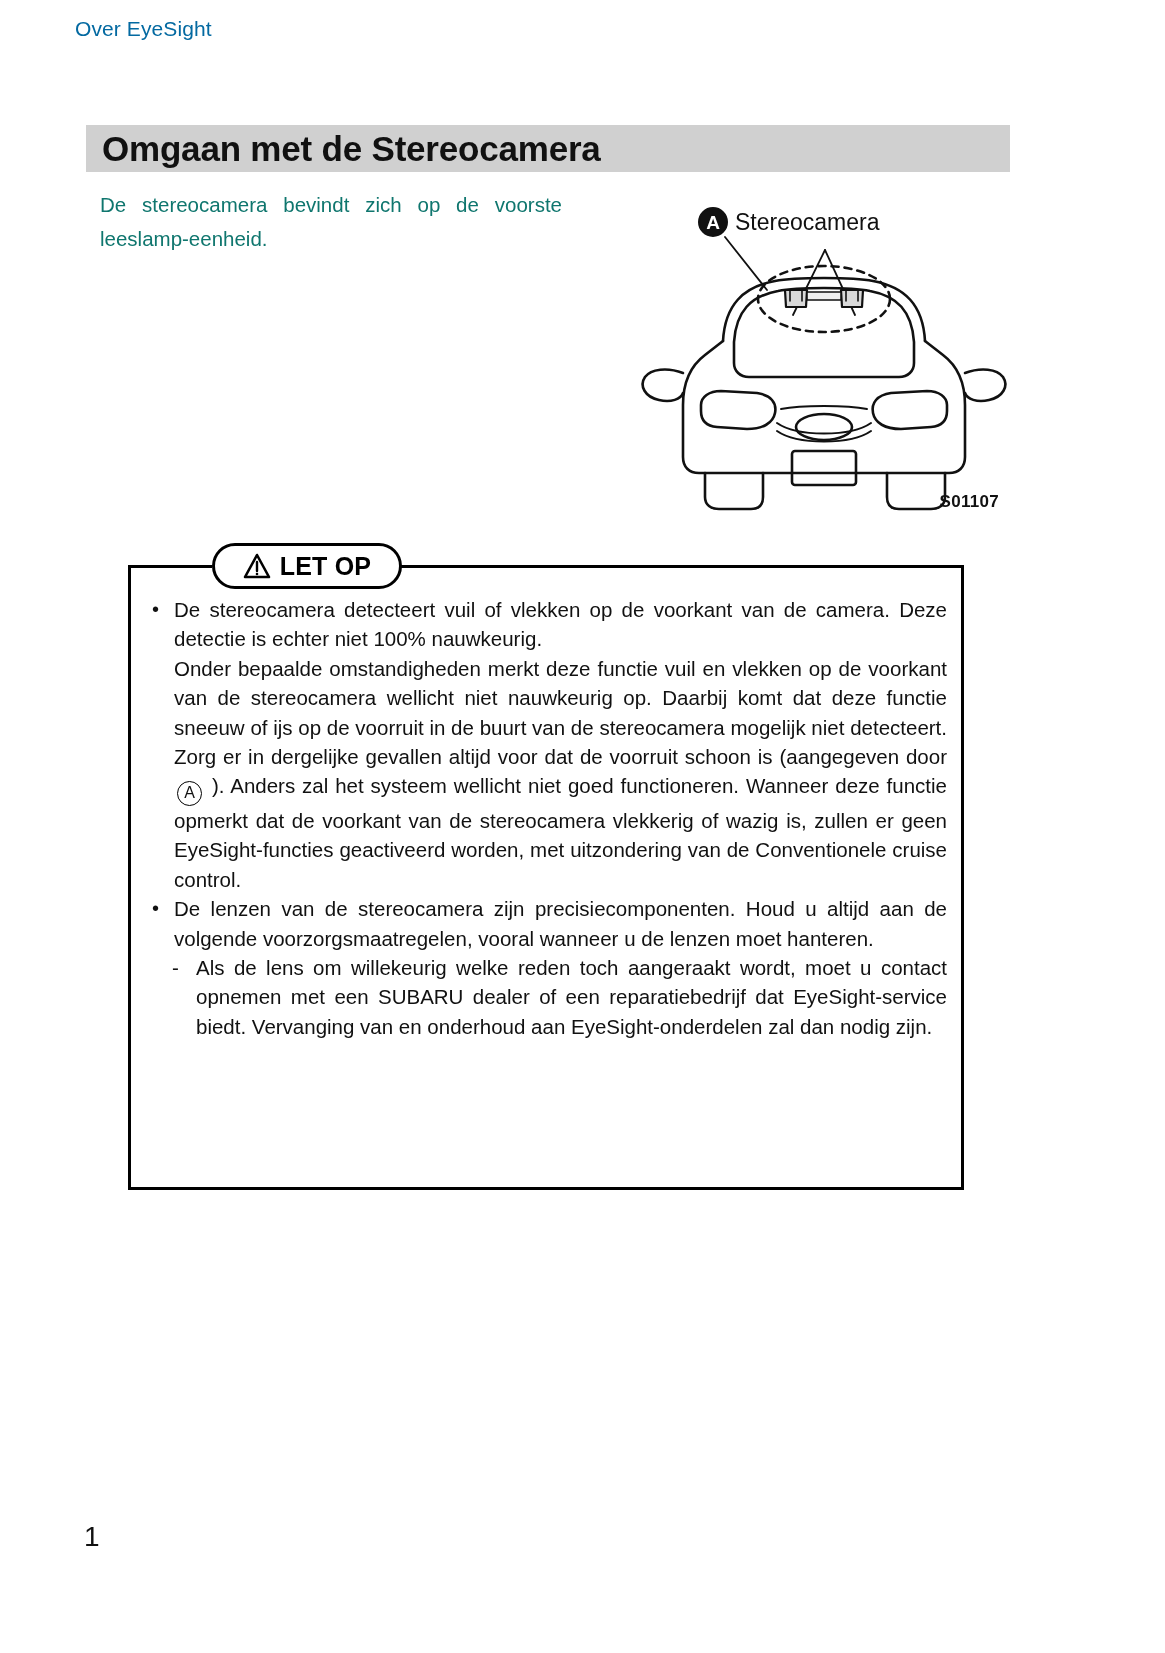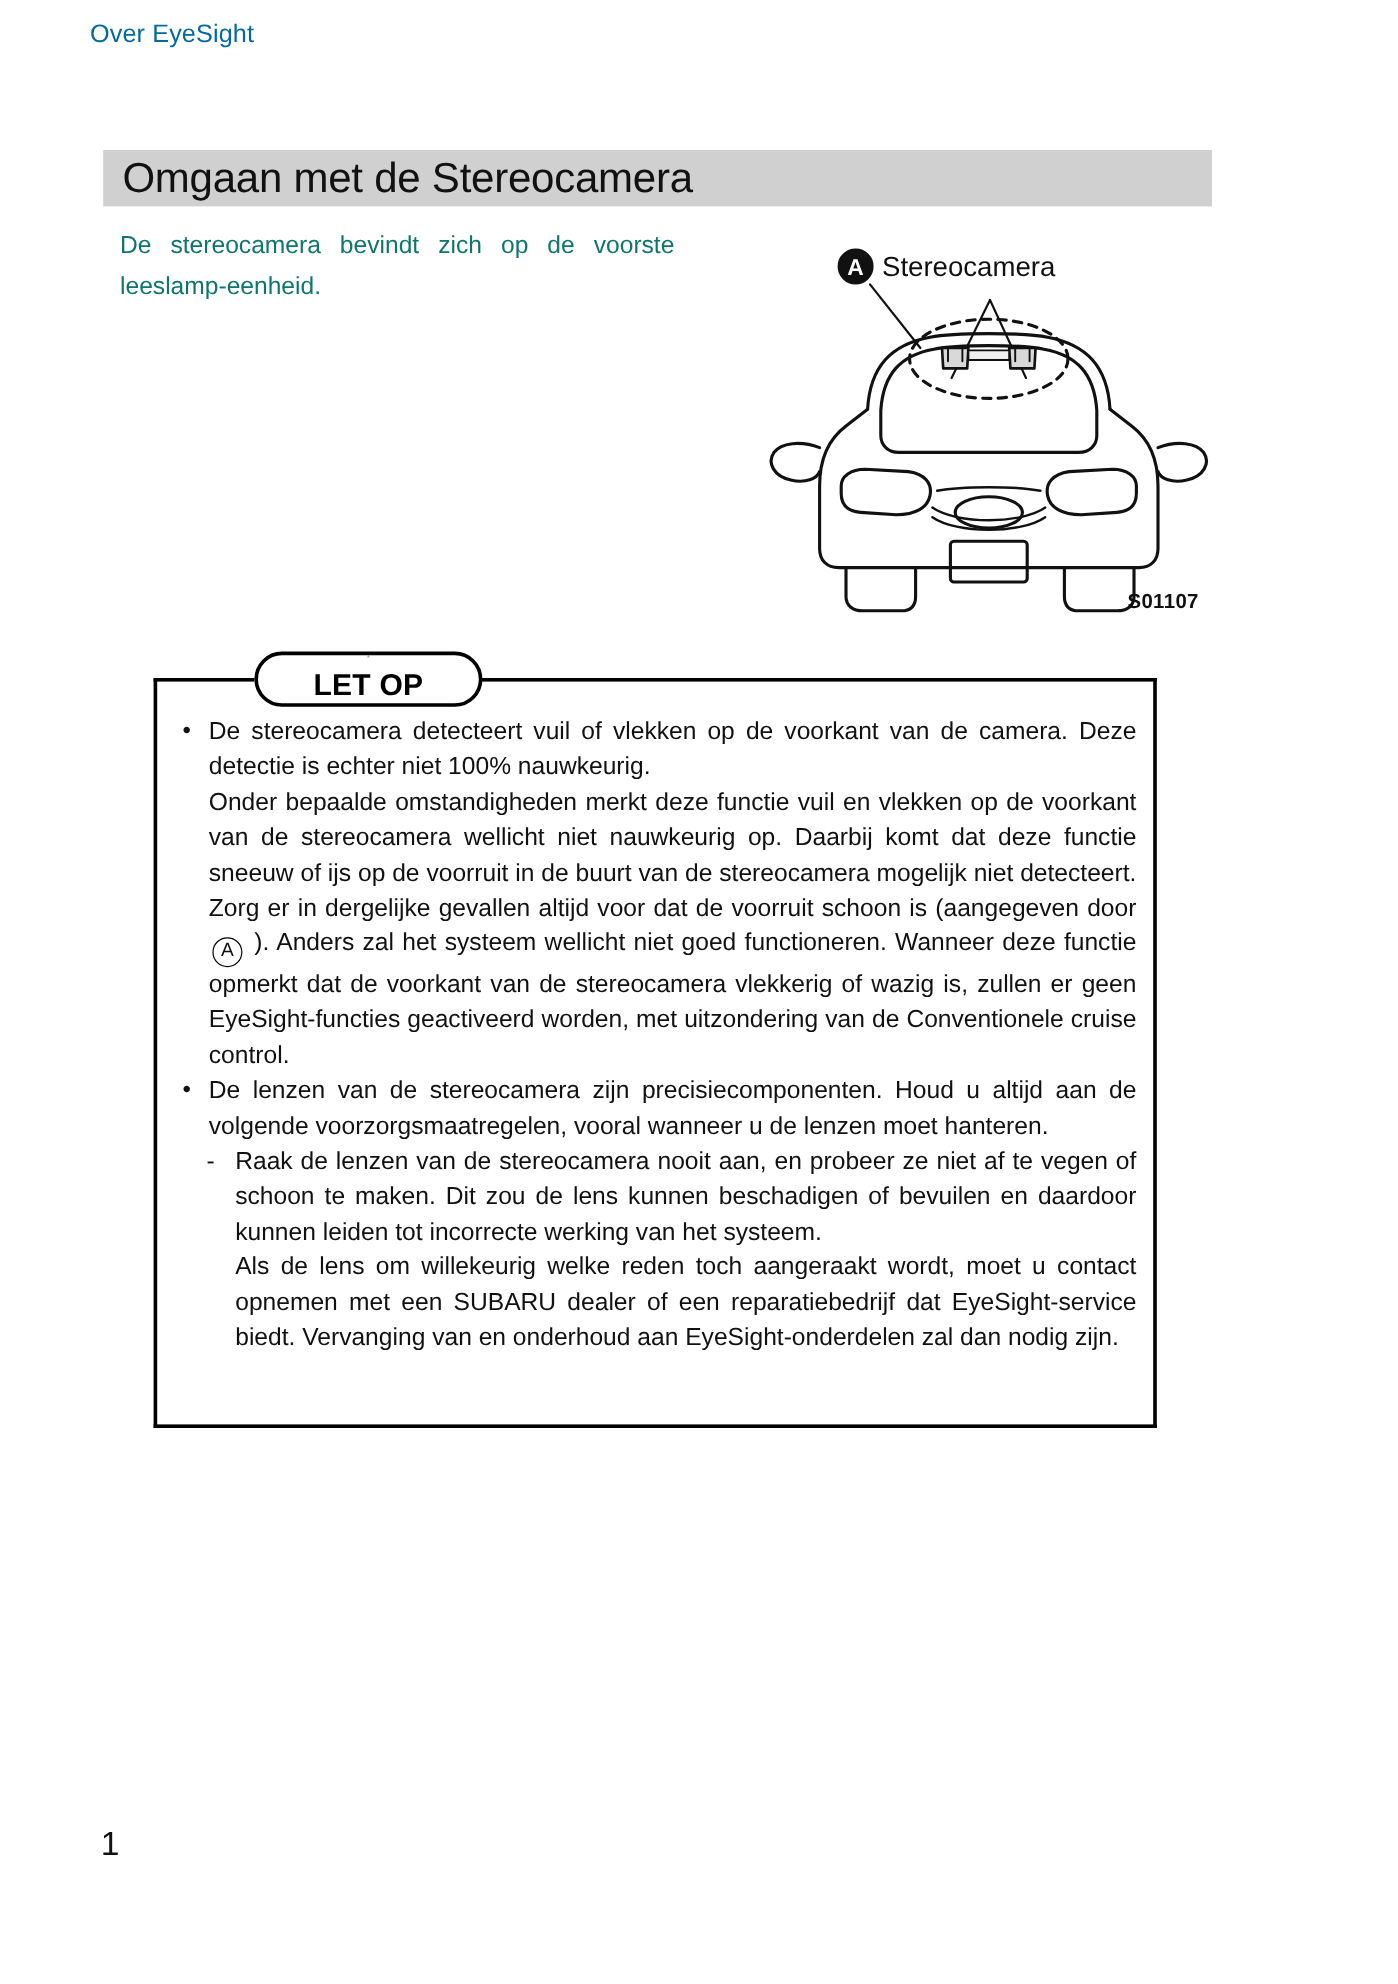--- a/index.html
+++ b/index.html
@@ -32,21 +32,21 @@
     left: 86px;
     top: 125px;
     width: 924px;
     height: 47px;
     background: #d0d0d0;
     display: flex;
     align-items: center;
   }
   .title-bar .title-text {
     font-size: 35px;
-    font-weight: 400;
+    font-weight: 700;
     color: #111111;
     padding-left: 16px;
     letter-spacing: -0.2px;
   }
 
   
   .intro-text {
     position: absolute;
     left: 100px;
     top: 188px;
@@ -112,21 +112,20 @@
     width: 190px;
     height: 46px;
     border: 3px solid #000;
     border-radius: 26px;
     background: #fff;
     box-sizing: border-box;
     display: flex;
     align-items: center;
     justify-content: center;
     gap: 9px;
-    flex-direction: column;
   }
   .caution-badge .badge-label {
     font-size: 25px;
     font-weight: bold;
     letter-spacing: 0.2px;
     color: #000;
   }
   .warn-tri { display: block; }
 
   
@@ -288,19 +287,18 @@
     </div>
     <div class="bullet-item">
       <div class="bullet-dot">•</div>
       <div class="bullet-body">
         <div class="para last-justified">De lenzen van de stereocamera zijn precisiecomponenten. Houd u altijd aan de volgende voorzorgsmaatregelen, vooral wanneer u de lenzen moet hanteren.</div>
       </div>
     </div>
     <div class="sub-item">
       <div class="sub-dash">-</div>
       <div class="sub-body">
-        <div class="para">Raak de lenzen van de stereocamera nooit aan, en probeer ze niet af te vegen of schoon te maken. Dit zou de lens kunnen beschadigen of bevuilen en daardoor kunnen leiden tot incorrecte werking van het systeem.</div>
         <div class="para last-justified">Als de lens om willekeurig welke reden toch aangeraakt wordt, moet u contact opnemen met een SUBARU dealer of een reparatiebedrijf dat EyeSight-service biedt. Vervanging van en onderhoud aan EyeSight-onderdelen zal dan nodig zijn.</div>
       </div>
     </div>
   </div>
 
 <div class="page-number">1</div>
 
 </body></html>

